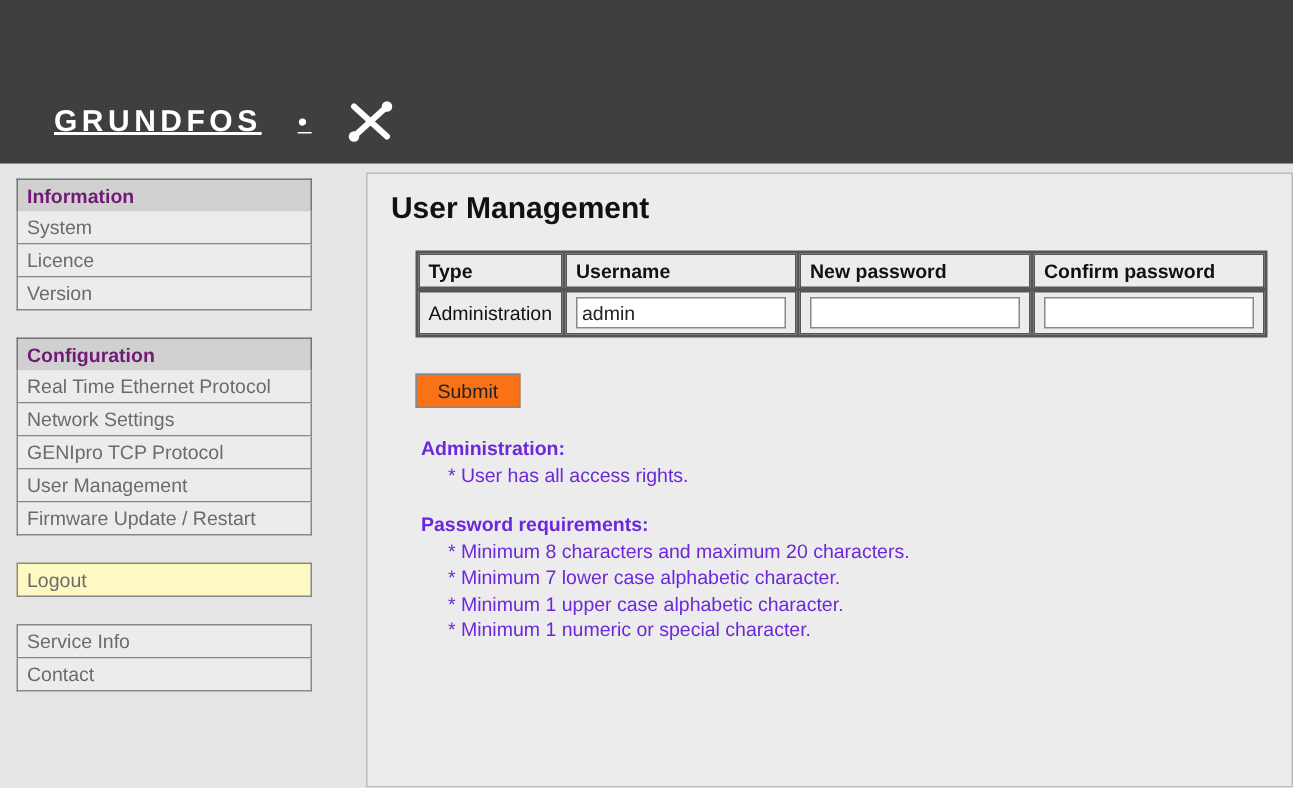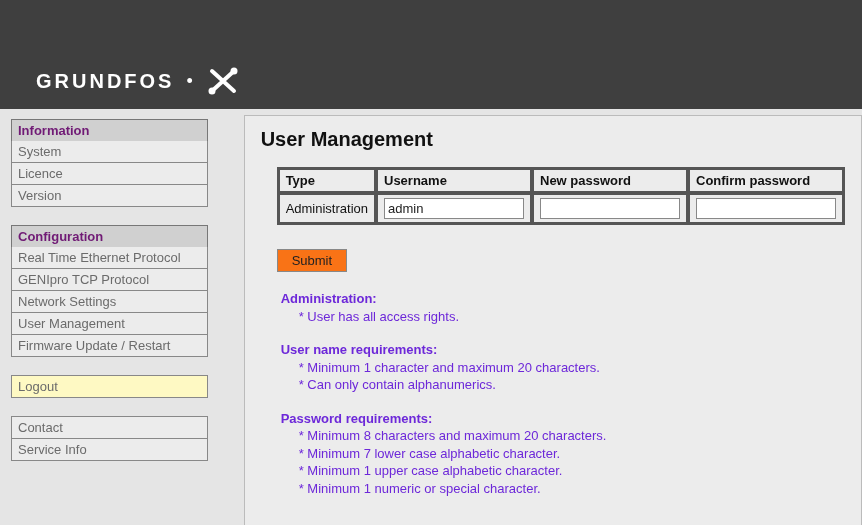--- a/index.html
+++ b/index.html
@@ -15,22 +15,23 @@
     background: #3f3f3f;
     height: 109px;
     position: relative;
   }
   .logo {
     position: absolute;
     bottom: 14px;
     left: 36px;
     display: flex;
     align-items: center;
-    gap: 12px;
+    gap: 24px;
     color: #fff;
+    text-decoration: underline;
   }
   .logo-text {
     font-size: 20px;
     font-weight: bold;
     letter-spacing: 3px;
   }
   .logo-icon svg { display: block; }
   .layout {
     display: flex;
   }
@@ -157,31 +158,31 @@
     <div class="menu">
       <div class="menu-header">Information</div>
       <div class="menu-item">System</div>
       <div class="menu-item">Licence</div>
       <div class="menu-item">Version</div>
     </div>
 
     <div class="menu">
       <div class="menu-header">Configuration</div>
       <div class="menu-item">Real Time Ethernet Protocol</div>
+      <div class="menu-item">Network Settings</div>
       <div class="menu-item">GENIpro TCP Protocol</div>
-      <div class="menu-item">Network Settings</div>
       <div class="menu-item">User Management</div>
       <div class="menu-item">Firmware Update / Restart</div>
     </div>
 
     <div class="menu-standalone">Logout</div>
 
     <div class="menu-standalone-group">
+      <div class="menu-item">Service Info</div>
       <div class="menu-item">Contact</div>
-      <div class="menu-item">Service Info</div>
     </div>
 
   </div>
 
   <div class="content-wrap">
     <div class="content">
       <h1 class="page-title">User Management</h1>
 
       <div class="tbl-wrap">
         <table class="user-table">
@@ -211,25 +212,20 @@
       <div class="submit-row">
         <button class="submit-btn">Submit</button>
       </div>
 
       <div class="notes">
         <div class="section">
           <div class="section-title">Administration:</div>
           <div class="bullet">* User has all access rights.</div>
         </div>
         <div class="section">
-          <div class="section-title">User name requirements:</div>
-          <div class="bullet">* Minimum 1 character and maximum 20 characters.</div>
-          <div class="bullet">* Can only contain alphanumerics.</div>
-        </div>
-        <div class="section">
           <div class="section-title">Password requirements:</div>
           <div class="bullet">* Minimum 8 characters and maximum 20 characters.</div>
           <div class="bullet">* Minimum 7 lower case alphabetic character.</div>
           <div class="bullet">* Minimum 1 upper case alphabetic character.</div>
           <div class="bullet">* Minimum 1 numeric or special character.</div>
         </div>
       </div>
 
     </div>
   </div>

